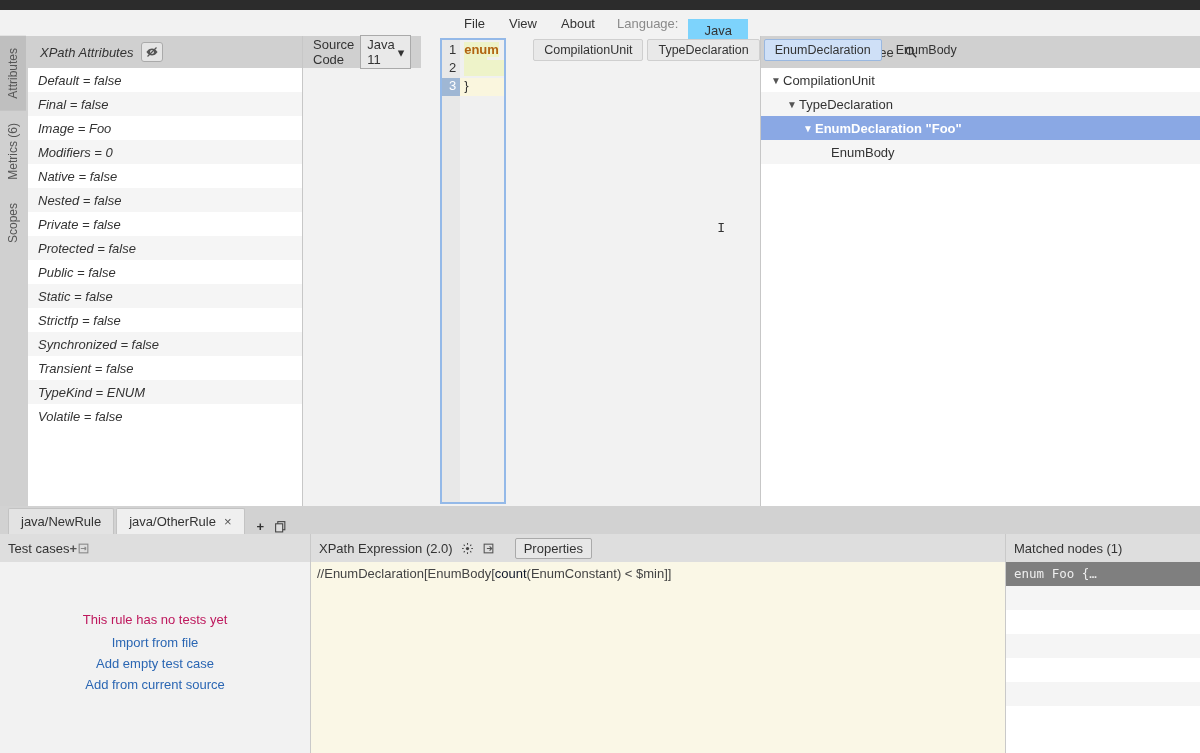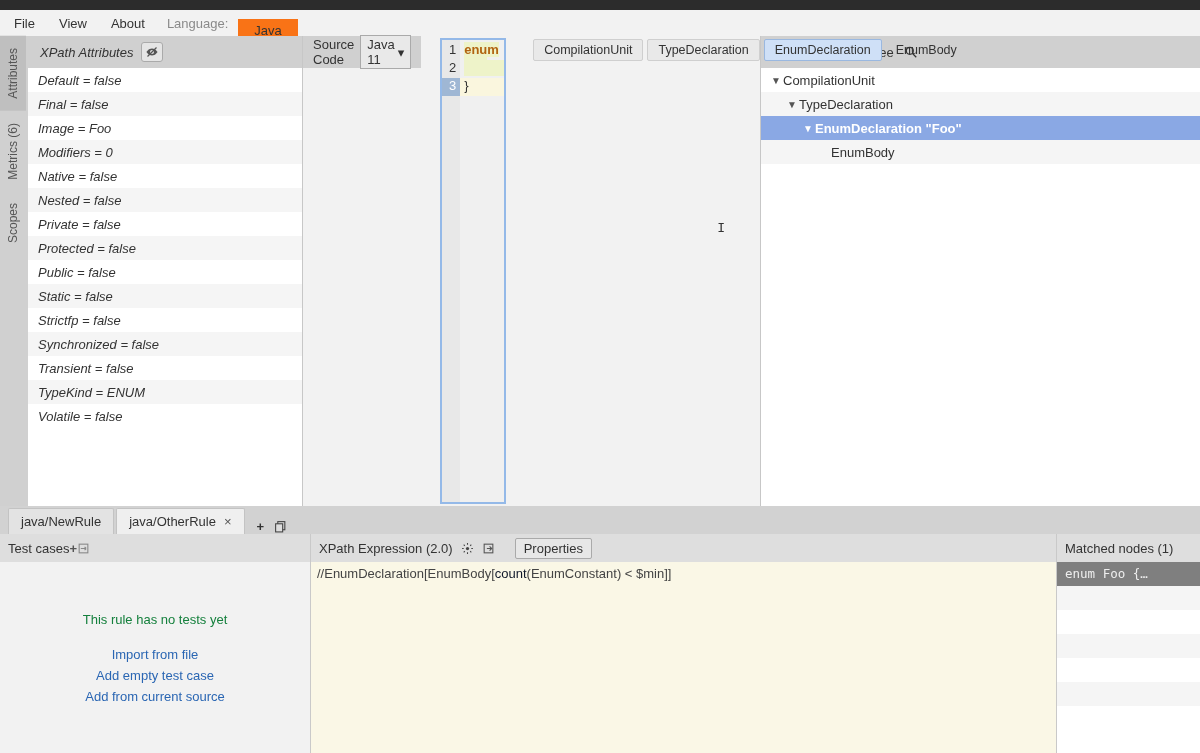--- a/index.html
+++ b/index.html
@@ -1,21 +1,21 @@
 <!DOCTYPE html>
 <html><head>
 <meta charset="utf-8">
 <style>
 * { margin:0; padding:0; box-sizing:border-box; font-family:"Liberation Sans","DejaVu Sans",Arial,sans-serif; font-size:13px; color:#333; }
 body { width:1200px; height:753px; background:#f2f2f2; overflow:hidden; }
 .titlebar { height:10px; background:#2c2c2c; }
-.menubar { height:26px; background:#f2f2f2; display:flex; align-items:center; padding:0 2px; }
+.menubar { height:26px; background:#f2f2f2; display:flex; align-items:center; padding:0 2px;justify-content:center; }
 .menubar .item { padding:4px 12px; cursor:default; }
 .menubar .lang-label { color:#8a8a8a; padding:4px 10px; }
-.menubar .lang-val { background:#f97316; padding:4px 16px;margin-top:14px; }
+.menubar .lang-val { background:#7dd3fc; padding:4px 16px;margin-top:14px; }
 .main { position:absolute; top:36px; left:0; right:0; bottom:0; }
 .sidetabs { position:absolute; left:0; top:0; bottom:0; width:28px; background:#d0d0d0; }
 .sidetab { writing-mode:vertical-rl; transform:rotate(180deg); text-align:center; padding:12px 6px; font-size:12px; color:#555; }
 .sidetab.active { background:#bfbfbf; }
 .upper { position:absolute; left:28px; right:0; top:0; height:470px; display:flex; }
 .panel-attr { width:275px; background:#fff; display:flex; flex-direction:column; border-right:1px solid #c7c7c7;font-style:italic; }
 .panel-header { height:32px; background:#d0d0d0; display:flex; align-items:center; padding:0 12px; font-size:13px; gap:8px; }
 .icon-btn { width:22px; height:20px; border:1px solid #aaa; border-radius:3px; display:inline-flex; align-items:center; justify-content:center; background:#e5e5e5; }
 .attr-list { flex:1; overflow:auto; }
 .attr-row { padding:4px 10px; height:24px; display:flex; align-items:center; }
@@ -50,29 +50,29 @@
 .lower { position:absolute; left:0; right:0; top:470px; bottom:0; background:#e9e9e9; }
 .ruletabs { height:28px; background:#d2d2d2; display:flex; align-items:flex-end; padding:0 8px; }
 .rtab { padding:5px 12px; background:#e3e3e3; border:1px solid #c3c3c3; border-bottom:none; margin-right:2px; position:relative; font-size:13px; border-radius:2px 2px 0 0;margin-top:44px;}
 .rtab.active { background:#efefef; }
 .rtab .close { margin-left:8px; color:#555; }
 .rtab-extra { display:flex; align-items:center; gap:10px; padding:0 10px; color:#444; }
 .lower-body { position:absolute; top:28px; left:0; right:0; bottom:0; display:flex; }
 .tests { width:310px; display:flex; flex-direction:column; }
 .tests-head { height:28px; background:#dedede; display:flex; align-items:center; padding:0 8px; }
 .tests-body { flex:1; background:#f2f2f2; text-align:center; padding-top:50px; }
-.tests-body .msg { color:#15803d; margin-bottom:20px; }
+.tests-body .msg { color:#be185d; margin-bottom:8px; }
 .tests-body a { color:#2a66b3; display:block; margin:6px 10px; cursor:pointer; }
 .xexpr { flex:1; display:flex; flex-direction:column; border-left:1px solid #c9c9c9; }
 .xexpr-head { height:28px; background:#dedede; display:flex; align-items:center; padding:0 8px; gap:8px; }
 .xexpr-body { flex:1; background:#faf7e6; font-family:"DejaVu Sans Mono",monospace; padding:4px 6px; }
 .xexpr-body .str { color:#444; }
 .xexpr-body .fn { color:#0f172a; }
 .props-btn { border:1px solid #aaa; border-radius:2px; padding:2px 8px; background:#e7e7e7; }
-.matched { width:144px; display:flex; flex-direction:column; border-left:1px solid #c9c9c9; }
+.matched { width:195px; display:flex; flex-direction:column; border-left:1px solid #c9c9c9; }
 .matched-head { height:28px; background:#dedede; display:flex; align-items:center; padding:0 8px; }
 .matched-body { flex:1; background:#fff; }
 .match-item { background:#7f7f7f; color:#eee; padding:4px 8px; font-family:"DejaVu Sans Mono",monospace; font-size:12.5px; height:24px; }
 .matched-body .empty { height:24px; }
 .matched-body .empty:nth-child(even){ background:#f5f5f5; }
 svg { display:block; }
 </style>
 </head>
 <body>
 

